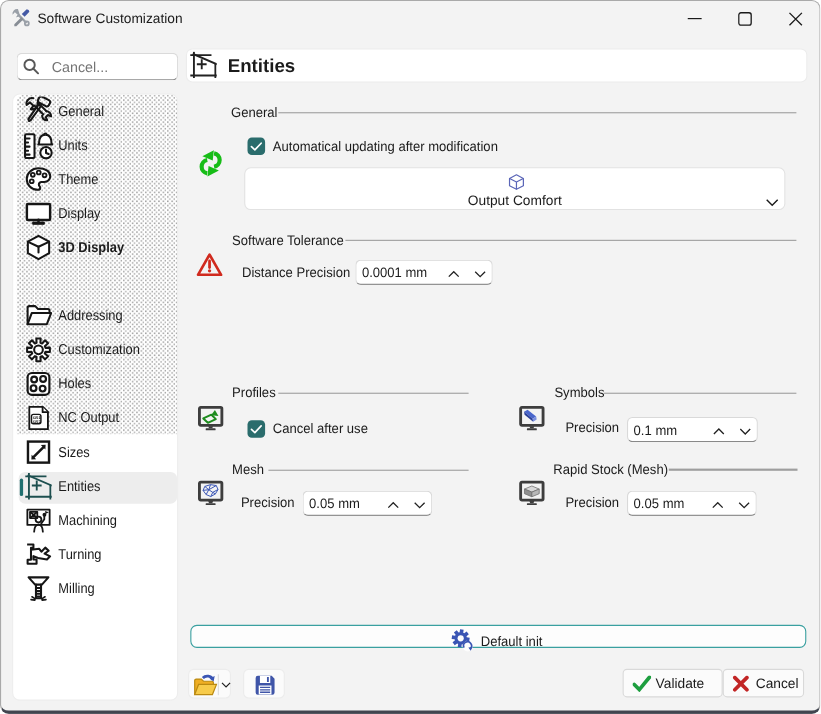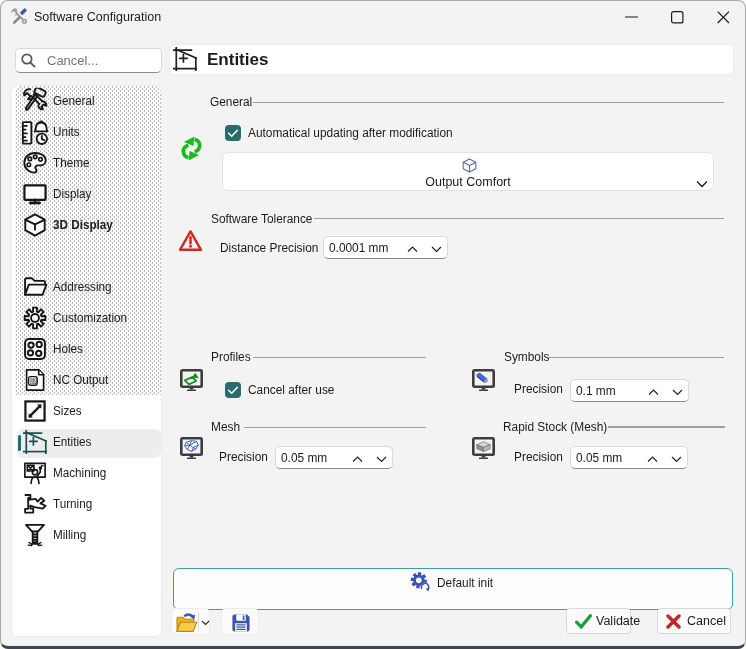--- a/index.html
+++ b/index.html
@@ -31,40 +31,40 @@
 
 .cb{position:absolute;width:16px;height:16px;background:#2a6c6c;border-radius:4px;}
 
 .spin{position:absolute;height:23px;background:#fff;border:1px solid #d9d9d9;border-bottom:1px solid #898989;border-radius:5px;box-sizing:border-box;}
 .spin .v{position:absolute;left:5px;top:4px;font-size:12.5px;white-space:nowrap;transform:scaleX(0.95);transform-origin:0 50%;}
 .spin svg{position:absolute;top:9px;}
 
 #vcbtn{position:absolute;left:221px;top:151px;width:492px;height:39px;background:#fff;border:1px solid #e2e2e2;border-radius:6px;box-sizing:border-box;}
 #vcbtn .tx{position:absolute;left:0;right:0;top:22px;text-align:center;font-size:12.5px;}
 
-#definit{position:absolute;left:172px;top:567px;width:560px;height:42px;background:#fdfdfd;border:1px solid #3aa0a0;border-radius:6px;box-sizing:border-box;}
+#definit{position:absolute;left:172px;top:567px;width:560px;height:21px;background:#fdfdfd;border:1px solid #3aa0a0;border-radius:6px;box-sizing:border-box;}
 #definit .tx{position:absolute;left:263px;top:7px;font-size:12.5px;transform:scaleX(0.95);transform-origin:0 50%;}
 
 .bbtn{position:absolute;top:607px;height:27px;background:#fbfbfb;border:1px solid #ececec;border-radius:5px;box-sizing:border-box;}
 #validate,#cancel{position:absolute;top:607px;height:26px;background:#fbfbfb;border:1px solid #d9d9d9;border-radius:4px;box-sizing:border-box;font-size:12.5px;}
 </style>
 </head>
 <body>
 <div id="win">
 
   <div id="titleicon" class="abs" style="left:9px;top:6px;">
       <svg width="18" height="18" viewBox="0 0 18 18">
         <path d="M6.3,1.2 A4.3 4.3 0 0 0 1.4,6.3 L3.5,4.1 L6.1,6.4 L4.5,8.6 A4.3 4.3 0 0 0 8.2,7" fill="#9aa0a8"></path>
         <path d="M6.5,6.3 L14.2,13.9" stroke="#9aa0a8" stroke-width="2"></path>
         <circle cx="14.4" cy="14.3" r="1.8" fill="none" stroke="#9aa0a8" stroke-width="1.6"></circle>
         <path d="M9.4,8.6 L3.0,15.0 L3.0,16.8 L4.9,16.8 L11.3,10.4 Z" fill="#878d95"></path>
         <path d="M14.3,1.3 a2.5,2.5 0 0 1 2.4,2.4 L12.4,8.2 L9.8,5.7 Z" fill="#4459a5"></path>
       </svg>
     </div>
-  <div id="title">Software Configuration</div>
+  <div id="title">Software Customization</div>
   <div class="abs" style="left:624px;top:15px;">
     <svg width="13" height="2">
         <path d="M0,1 H13" stroke="#1a1a1a" stroke-width="1.2"></path>
       </svg>
     </div>
   <div class="abs" style="left:670px;top:10px;">
     <svg width="13" height="13">
         <rect x="0.6" y="0.6" width="11.3" height="11.3" rx="2" fill="none" stroke="#1a1a1a" stroke-width="1.2"></rect>
       </svg>
     </div>
@@ -470,21 +470,21 @@
     <div class="abs" style="left:8px;top:3px;">
         <svg width="22" height="22" viewBox="0 0 22 22">
           <path d="M2.4,4.4 a2,2 0 0 1 2,-2 H17 L19.6,5 V17.6 a2,2 0 0 1 -2,2 H4.4 a2,2 0 0 1 -2,-2 Z" fill="#3f55a8"></path>
           <path d="M6.3,2.6 H15.7 V8.8 H6.3 Z" fill="#fff"></path>
           <path d="M12.7,3.5 H14.4 V7.9 H12.7 Z" fill="#3f55a8"></path>
           <path d="M5.2,11.2 H16.8 V19.4 H5.2 Z" fill="#fff"></path>
           <path d="M6.4,12.9 H15.6 M6.4,15.1 H15.6 M6.4,17.3 H15.6" stroke="#3f55a8" stroke-width="1.2"></path>
         </svg>
       </div>
   </div>
-  <div id="validate" style="left:565px;width:65px;">
+  <div id="validate" style="left:565px;width:91px;">
     <div class="abs" style="left:8px;top:5px;">
         <svg width="17" height="15" viewBox="0 0 17 15">
           <path d="M1.6,8.2 L6.2,12.9 L15.4,1.7 " fill="none" stroke="#1d9e3f" stroke-width="3.3" stroke-linecap="round"></path>
         </svg>
       </div>
     <div class="abs" style="left:29px;top:5px;">Validate</div>
   </div>
   <div id="cancel" style="left:656px;width:74px;text-align:center;">
     <div class="abs" style="left:8px;top:5px;">
         <svg width="15" height="15" viewBox="0 0 15 15">

